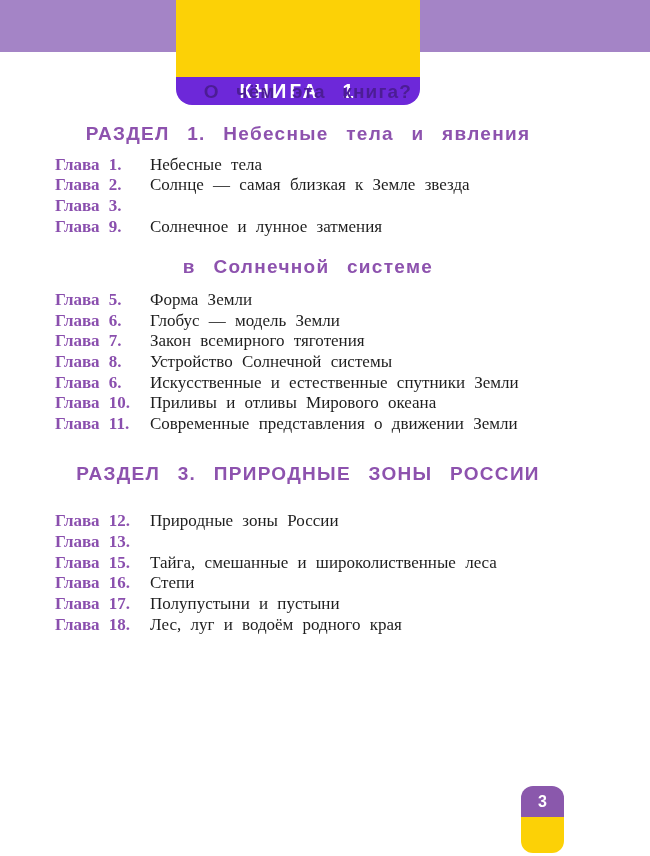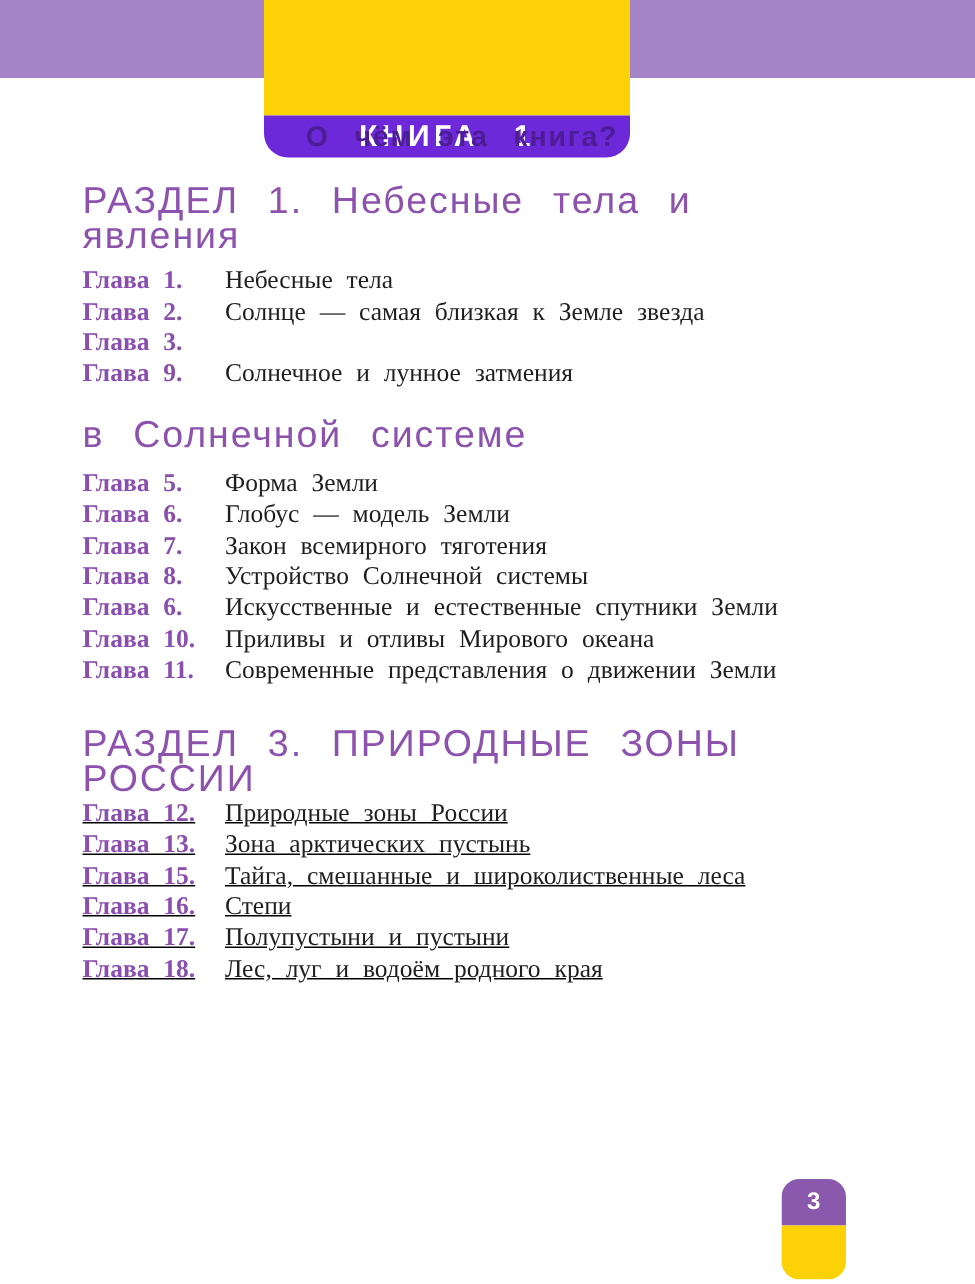--- a/index.html
+++ b/index.html
@@ -17,30 +17,30 @@
     letter-spacing:3px;word-spacing:14px;
   }
   
   .content{position:absolute;left:55px;top:0;width:506px;}
   .page-title{
     margin-top:80px;text-align:center;color:#4c1d95;
     font-family:"Liberation Sans", sans-serif;font-weight:bold;font-size:19px;
     letter-spacing:1.2px;word-spacing:10px;line-height:24px;
   }
   .section-heading{
-    text-align:left;color:#8d52ae;
-    font-family:"Liberation Sans", sans-serif;font-weight:normal;font-size:25px;
+    text-align:center;color:#8d52ae;
+    font-family:"Liberation Sans", sans-serif;font-weight:bold;font-size:19px;
     letter-spacing:1.3px;word-spacing:11px;line-height:22.5px;
   }
   .section-1{margin-top:19px;}
   .section-2{margin-top:19px;}
   .section-3{margin-top:28px;}
   .chapters{margin-top:9px;}
   .section-2 .chapters{margin-top:11px;}
-  .section-3 .chapters{margin-top:2px;text-decoration:underline;}
+  .section-3 .chapters{margin-top:26px;}
   .chapter{
     display:flex;align-items:flex-start;
     font-size:17px;line-height:20.7px;color:#1e1e1e;word-spacing:5px;
   }
   .chapter-label{flex:0 0 95px;font-weight:bold;color:#8a4fae;}
   .chapter-title{flex:1;text-align:justify;}
   
   .page-tab{
     position:absolute;left:521px;top:786px;width:43px;height:67px;
     border-radius:12px;overflow:hidden;
@@ -123,21 +123,20 @@
 
   <div class="section section-3">
     <div class="section-heading">РАЗДЕЛ 3. ПРИРОДНЫЕ ЗОНЫ РОССИИ</div>
     <div class="chapters">
       <div class="chapter">
         <span class="chapter-label">Глава 12.</span>
         <span class="chapter-title">Природные зоны России</span>
       </div>
       <div class="chapter">
         <span class="chapter-label">Глава 13.</span>
-        <span class="chapter-title">Зона арктических пустынь</span>
       </div>
       <div class="chapter">
         <span class="chapter-label">Глава 15.</span>
         <span class="chapter-title">Тайга, смешанные и широколиственные леса</span>
       </div>
       <div class="chapter">
         <span class="chapter-label">Глава 16.</span>
         <span class="chapter-title">Степи</span>
       </div>
       <div class="chapter">

